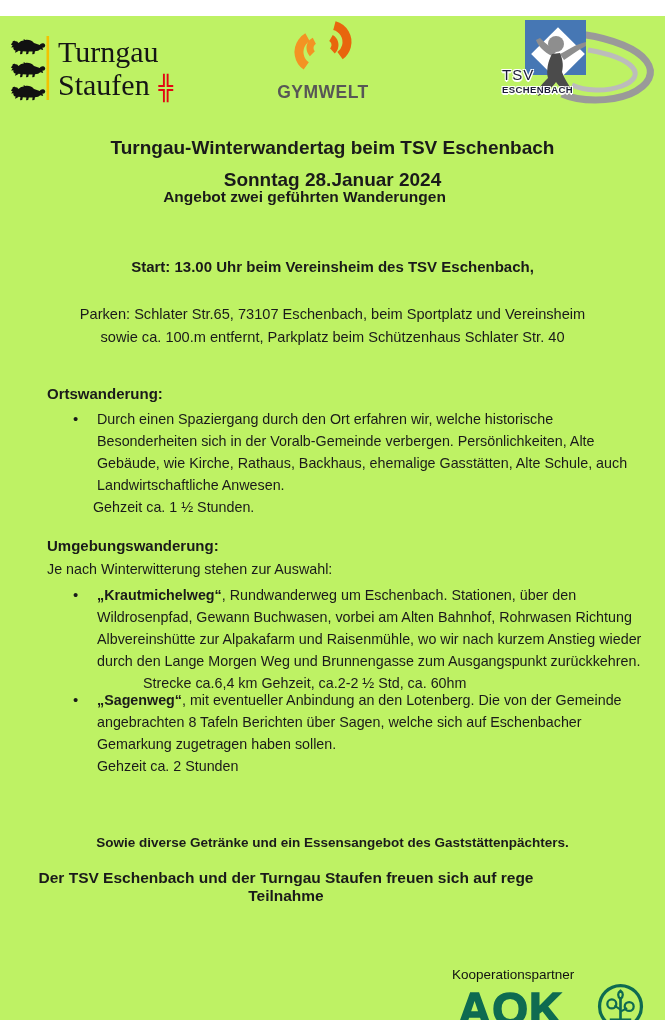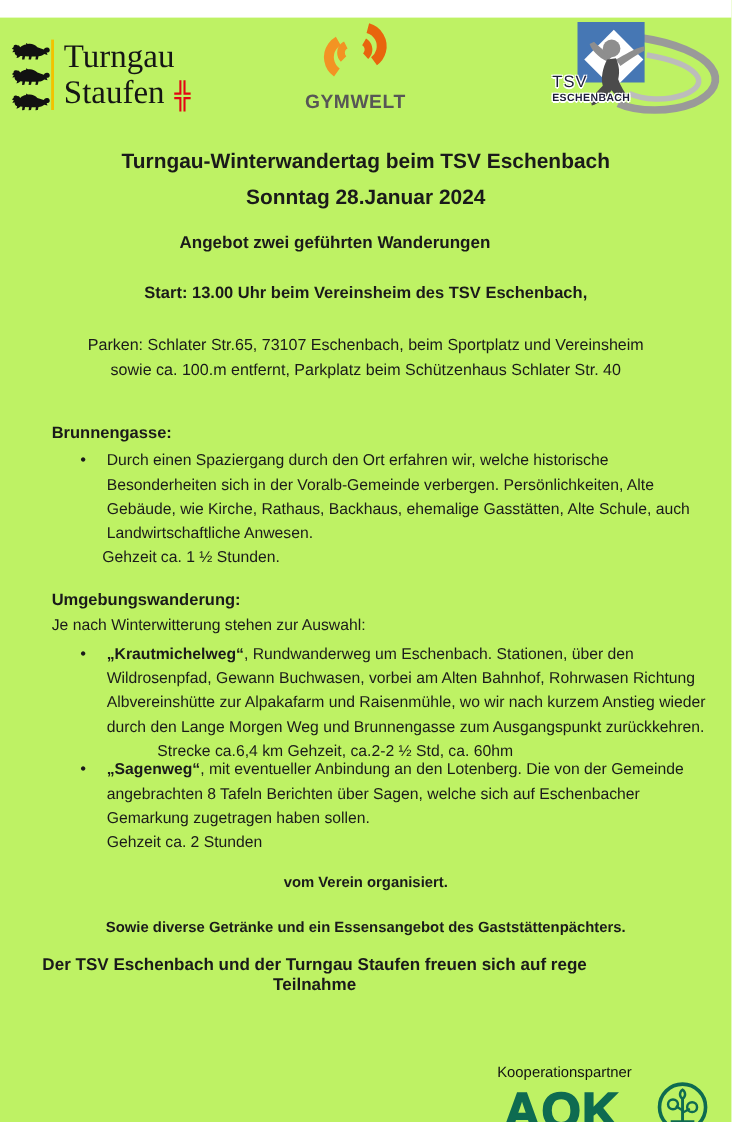--- a/index.html
+++ b/index.html
@@ -28,21 +28,21 @@
   .tsv-text {
     position:absolute; left:502px; top:52px; line-height:13px; color:#1D1D38;
     text-shadow:-1px -1px 0 #fff, 1px -1px 0 #fff, -1px 1px 0 #fff, 1px 1px 0 #fff, 0 2px 0 #fff;
   }
   .tsv-text .t1 { font-size:15px; font-weight:normal; letter-spacing:1px; display:block; }
   .tsv-text .t2 { font-size:9.5px; font-weight:bold; letter-spacing:0.4px; display:block; margin-top:2px; }
 
   
   .title1 { top:121px; left:0; width:665px; text-align:center; font-size:19px; font-weight:bold; }
   .title2 { top:153px; left:0; width:665px; text-align:center; font-size:19px; font-weight:bold; }
-  .title3 { top:196px; left:0; width:609px; text-align:center; font-size:15.5px; font-weight:bold; }
+  .title3 { top:172px; left:0; width:609px; text-align:center; font-size:15.5px; font-weight:bold; }
 
   .start-line { top:242px; left:0; width:665px; text-align:center; font-size:15px; font-weight:bold; }
   .parken { top:287px; left:0; width:665px; text-align:center; font-size:14.6px; line-height:23px; }
 
   .sec-heading { left:47px; font-size:15px; font-weight:bold; }
   .sec-sub { left:47px; font-size:14.3px; }
 
   .bullet-block { left:0; width:620px; font-size:14.3px; line-height:22px; }
   .bullet-block .btext { margin-left:97px; width:575px; }
   .bullet-block::before {
@@ -116,21 +116,21 @@
   <div class="abs title1">Turngau-Winterwandertag beim TSV Eschenbach</div>
   <div class="abs title2">Sonntag 28.Januar 2024</div>
   <div class="abs title3">Angebot zwei geführten Wanderungen</div>
 
   <div class="abs start-line">Start: 13.00 Uhr beim Vereinsheim des TSV Eschenbach,</div>
   <div class="abs parken">
     <div>Parken: Schlater Str.65, 73107 Eschenbach, beim Sportplatz und Vereinsheim</div>
     <div>sowie ca. 100.m entfernt, Parkplatz beim Schützenhaus Schlater Str. 40</div>
   </div>
 
-  <div class="abs sec-heading" style="top:369px;">Brunnengasse:</div>
+  <div class="abs sec-heading" style="top:369px;">Ortswanderung:</div>
   <div class="abs bullet-block" style="top:392px;">
     <div class="btext">
       <div>Durch einen Spaziergang durch den Ort erfahren wir, welche historische</div>
       <div>Besonderheiten sich in der Voralb-Gemeinde verbergen. Persönlichkeiten, Alte</div>
       <div>Gebäude, wie Kirche, Rathaus, Backhaus, ehemalige Gasstätten, Alte Schule, auch</div>
       <div>Landwirtschaftliche Anwesen.</div>
       <div class="duration">Gehzeit ca. 1 ½ Stunden.</div>
     </div>
   </div>
 
@@ -150,21 +150,20 @@
   <div class="abs bullet-block" style="top:673px;">
     <div class="btext">
       <div><span class="bold">„Sagenweg“</span><span>, mit eventueller Anbindung an den Lotenberg. Die von der Gemeinde</span></div>
       <div>angebrachten 8 Tafeln Berichten über Sagen, welche sich auf Eschenbacher</div>
       <div>Gemarkung zugetragen haben sollen.</div>
       <div>Gehzeit ca. 2 Stunden</div>
     </div>
   </div>
 
   <div class="abs closing1">
-    <div>vom Verein organisiert.</div>
   </div>
   <div class="abs closing2">Sowie diverse Getränke und ein Essensangebot des Gaststättenpächters.</div>
   <div class="abs closing3">Der TSV Eschenbach und der Turngau Staufen freuen sich auf rege Teilnahme</div>
 
   <div class="abs partner-label">Kooperationspartner</div>
   <div class="abs aok-wordmark">AOK</div>
   <svg class="aok-emblem" width="47" height="47" viewBox="0 0 46 46" aria-hidden="true">
     <g fill="none" stroke="#0E6B51">
       <circle cx="23" cy="23" r="20.5" stroke-width="3.2"></circle>
       <line x1="23" y1="36" x2="23" y2="14" stroke-width="2.6"></line>

